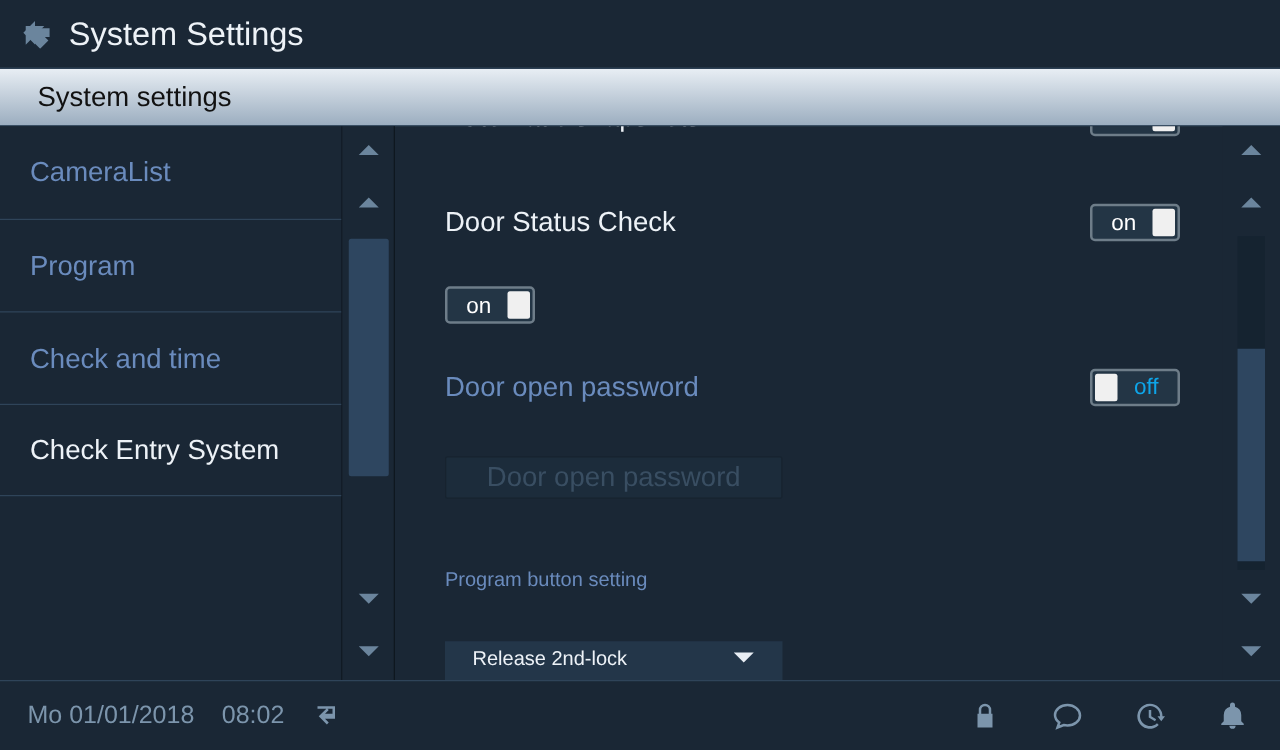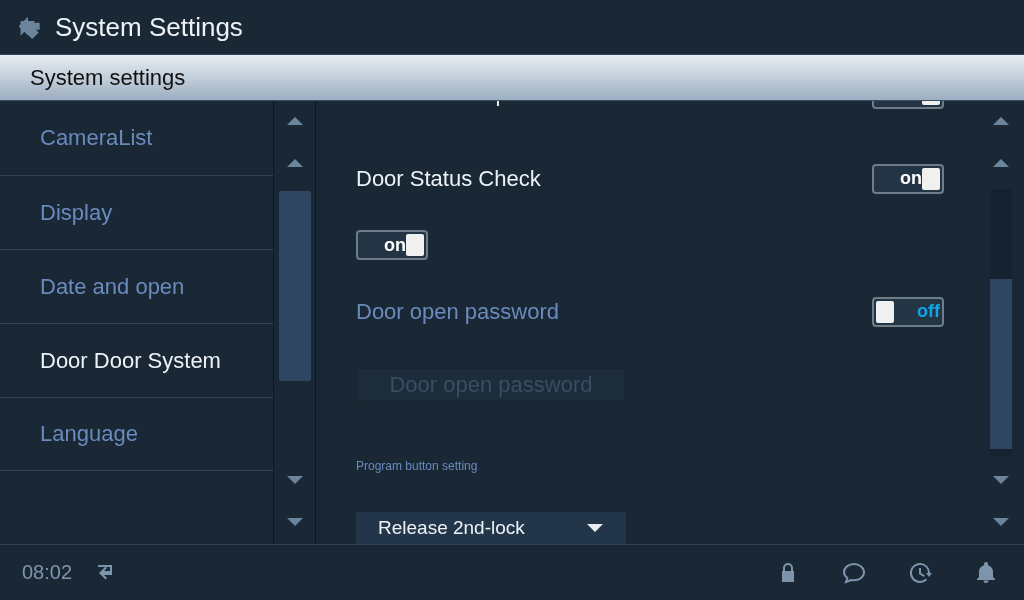--- a/index.html
+++ b/index.html
@@ -32,63 +32,63 @@
   .body{
     display:flex; height:443px;
   }
   
   .sidebar{ width:274px; display:flex; flex-direction:column; border-right:1px solid #0e171f;}
   .sidebar-scroll{ width:42px; display:flex; flex-direction:column; align-items:center; background:var(--bg-dark); border-right:1px solid #0e171f;}
   .chevron{ width:42px; height:42px; display:flex; align-items:center; justify-content:center; color:#6b859d;}
   .chevron svg{ width:18px; height:12px; fill:currentColor; }
   .sidebar-thumb{ width:32px; background:var(--thumb-bg); border-radius:2px;}
   .nav-item{
-    height:74px; padding-left:40px; display:flex; align-items:center;
+    height:74px; padding-left:24px; display:flex; align-items:center;
     font-size:22px; color:var(--text-blue);
     border-top:1px solid var(--divider);
     background:var(--bg-dark);
   }
   .nav-item.first{ border-top:none; }
   .nav-item.active{ color:var(--text-light); }
   .nav-item:last-child{ border-bottom:1px solid var(--divider); }
 
   
   .main{
     flex:1; display:flex; flex-direction:column;
     padding:0 34px 0 40px; overflow:hidden;gap:29px;
   }
   .row{ height:63px; display:flex; align-items:center; justify-content:space-between;}
   .row.cut-top{ height:36px; align-items:flex-start; padding-top:0; }
   .row.cut-top .row-label{ position:relative; top:-20px;}
   .row.cut-top .toggle{ position:relative; top:-22px;}
   .row-label{ font-size:22px; color:var(--text-light);}
   .row-label.dim{ color:var(--text-blue);}
-  .section-label{ font-size:12px; color:var(--text-blue); margin-top:28px;}
+  .section-label{ font-size:16px; color:var(--text-blue); margin-top:28px;}
 
   .toggle{
     width:72px; height:30px; border:2px solid #6e7d89; border-radius:4px;
     display:flex; align-items:center; font-size:18px; color:#fff;
     background:#233545; position:relative; padding:0 2px;
   }
   .toggle .knob{ width:18px; height:22px; background:#f0f0f0; border-radius:2px;}
-  .toggle .t-label{ flex:1; text-align:right;font-weight:bold; }
+  .toggle .t-label{ flex:1; text-align:center; }
   .toggle.on .knob{ order:2; }
   .toggle.off .knob{ order:0; }
   .toggle.off .t-label{ color:#0ea5e9;}
   
   .disabled-btn{
     margin-top:8px;
     width:270px; height:56px; display:flex; align-items:center; justify-content:center;
     background:#1c2c3b; color:#394e62; font-size:22px; border-radius:2px;
     border:1px solid #17232f;
   }
   .dropdown{
     margin-top:10px; width:270px; height:54px; background:#233649;
     display:flex; align-items:center; justify-content:space-between;
-    padding:0 22px; color:var(--text-light); font-size:19px;
+    padding:0 22px; color:var(--text-light); font-size:16px;
   }
   .dropdown svg{ width:18px; height:12px; fill:#e8eef4;}
 
   
   .right-scroll{ width:46px; display:flex; flex-direction:column; align-items:center; background:var(--bg-dark);}
   .right-scroll .track{ flex:1; width:22px; background:var(--scroll-bg); display:flex; flex-direction:column; align-items:stretch; margin:4px 0;}
   .right-scroll .track .spacer{}
   .right-scroll .track .thumb{ background:var(--thumb-bg);}
   
   
@@ -118,24 +118,23 @@
 </div>
 
 <div class="tabbar">
   <div class="tab">System settings</div>
 </div>
 
 <div class="body">
 
   <div class="sidebar">
     <div class="nav-item first">CameraList</div>
-    <div class="nav-item">Display</div>
-    <div class="nav-item">Date and open</div>
-    <div class="nav-item active">Door Door System</div>
-    <div class="nav-item">Language</div>
+    <div class="nav-item">Program</div>
+    <div class="nav-item">Check and time</div>
+    <div class="nav-item active">Check Entry System</div>
   </div>
 
   <div class="sidebar-scroll">
     <div class="chevron">
       <span><svg viewBox="0 0 18 12">
             <path d="M1 10 L9 2 L17 10"></path>
           </svg></span>
     </div>
     <div class="chevron">
       <span><svg viewBox="0 0 18 12">
@@ -228,20 +227,21 @@
       <span><svg viewBox="0 0 18 12">
             <path d="M1 2 L9 10 L17 2"></path>
           </svg></span>
     </div>
   </div>
 
 </div>
 
 <div class="footer">
   <div class="footer-left">
+    <span>Mo 01/01/2018</span>
     <span>08:02</span>
     <span class="f-icon">
       <svg viewBox="0 0 24 24">
           <path d="M4 4h14v10H10l3 3-1.5 1.5L5 12l6.5-6.5L13 7l-3 3h6V6H4z"></path>
         </svg>
     </span>
   </div>
   <div class="footer-right">
     <span class="f-icon">
       <svg viewBox="0 0 24 24">

